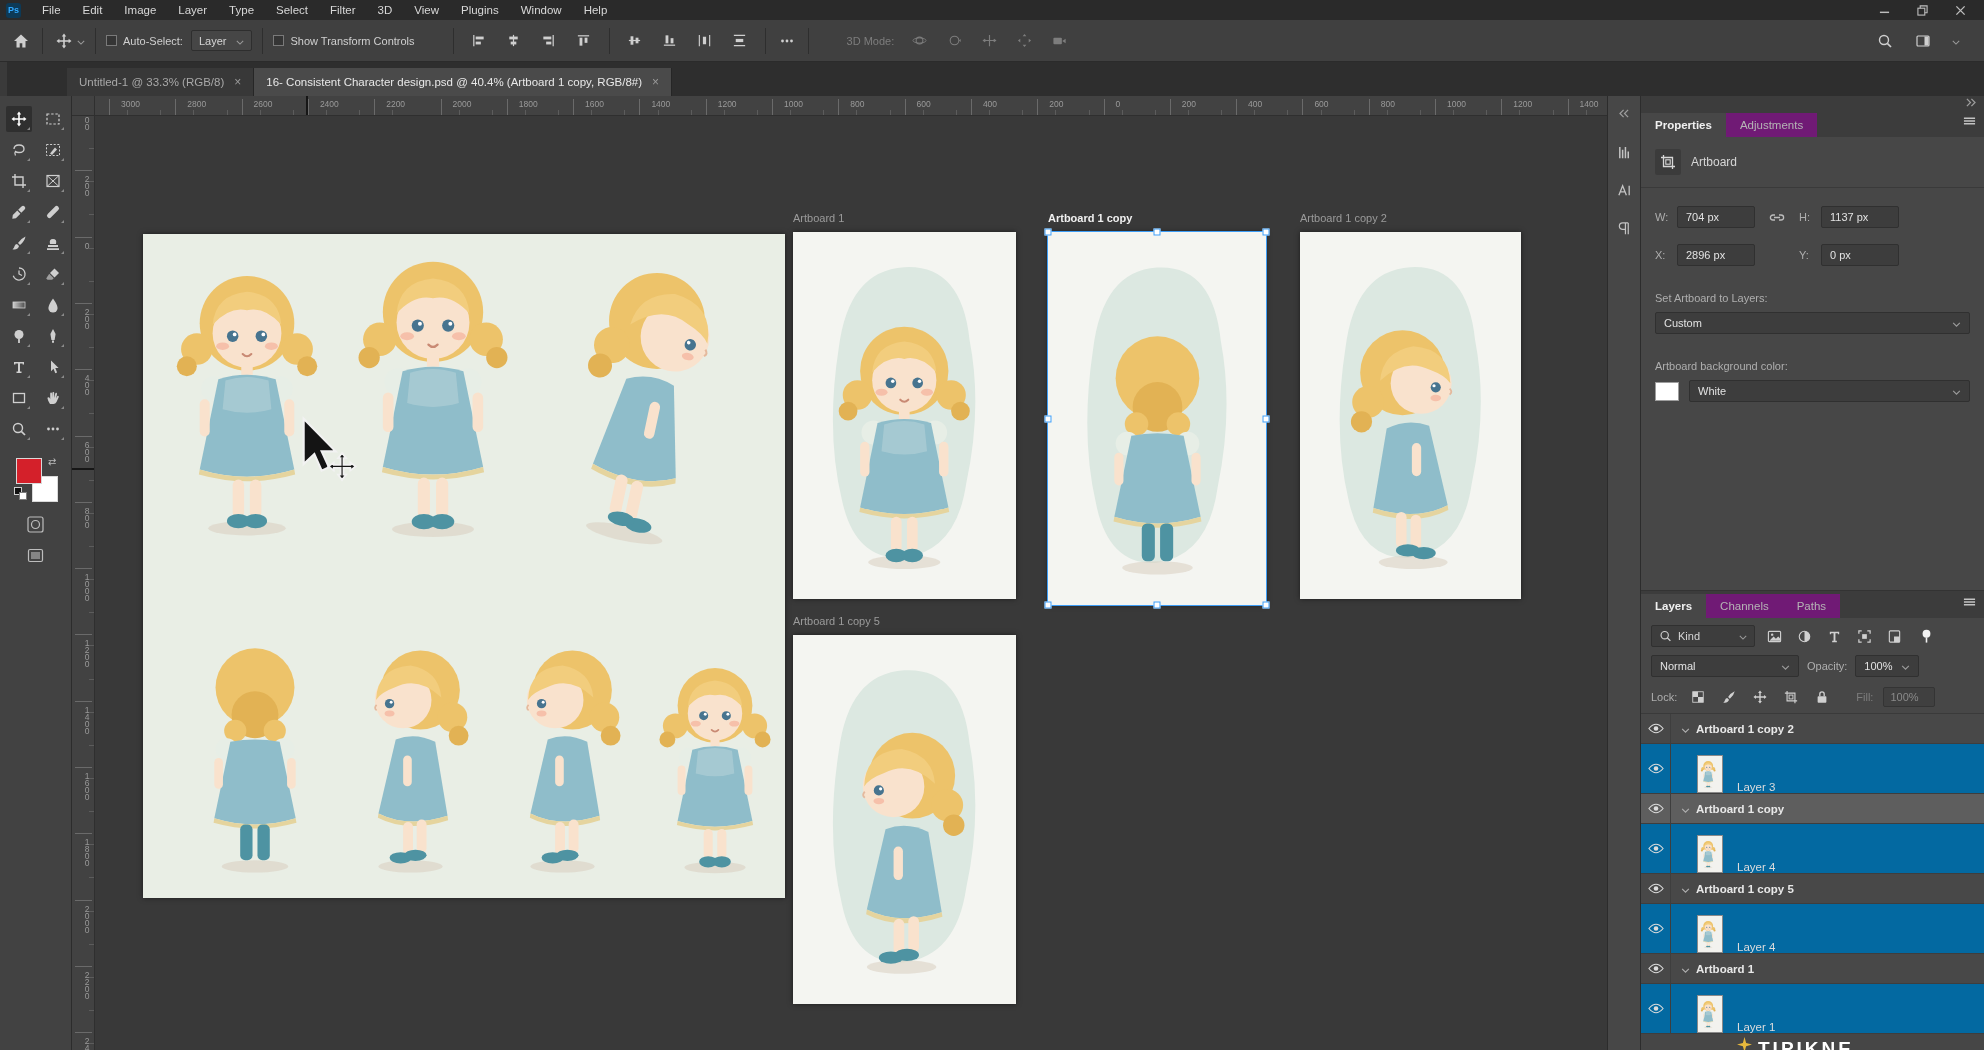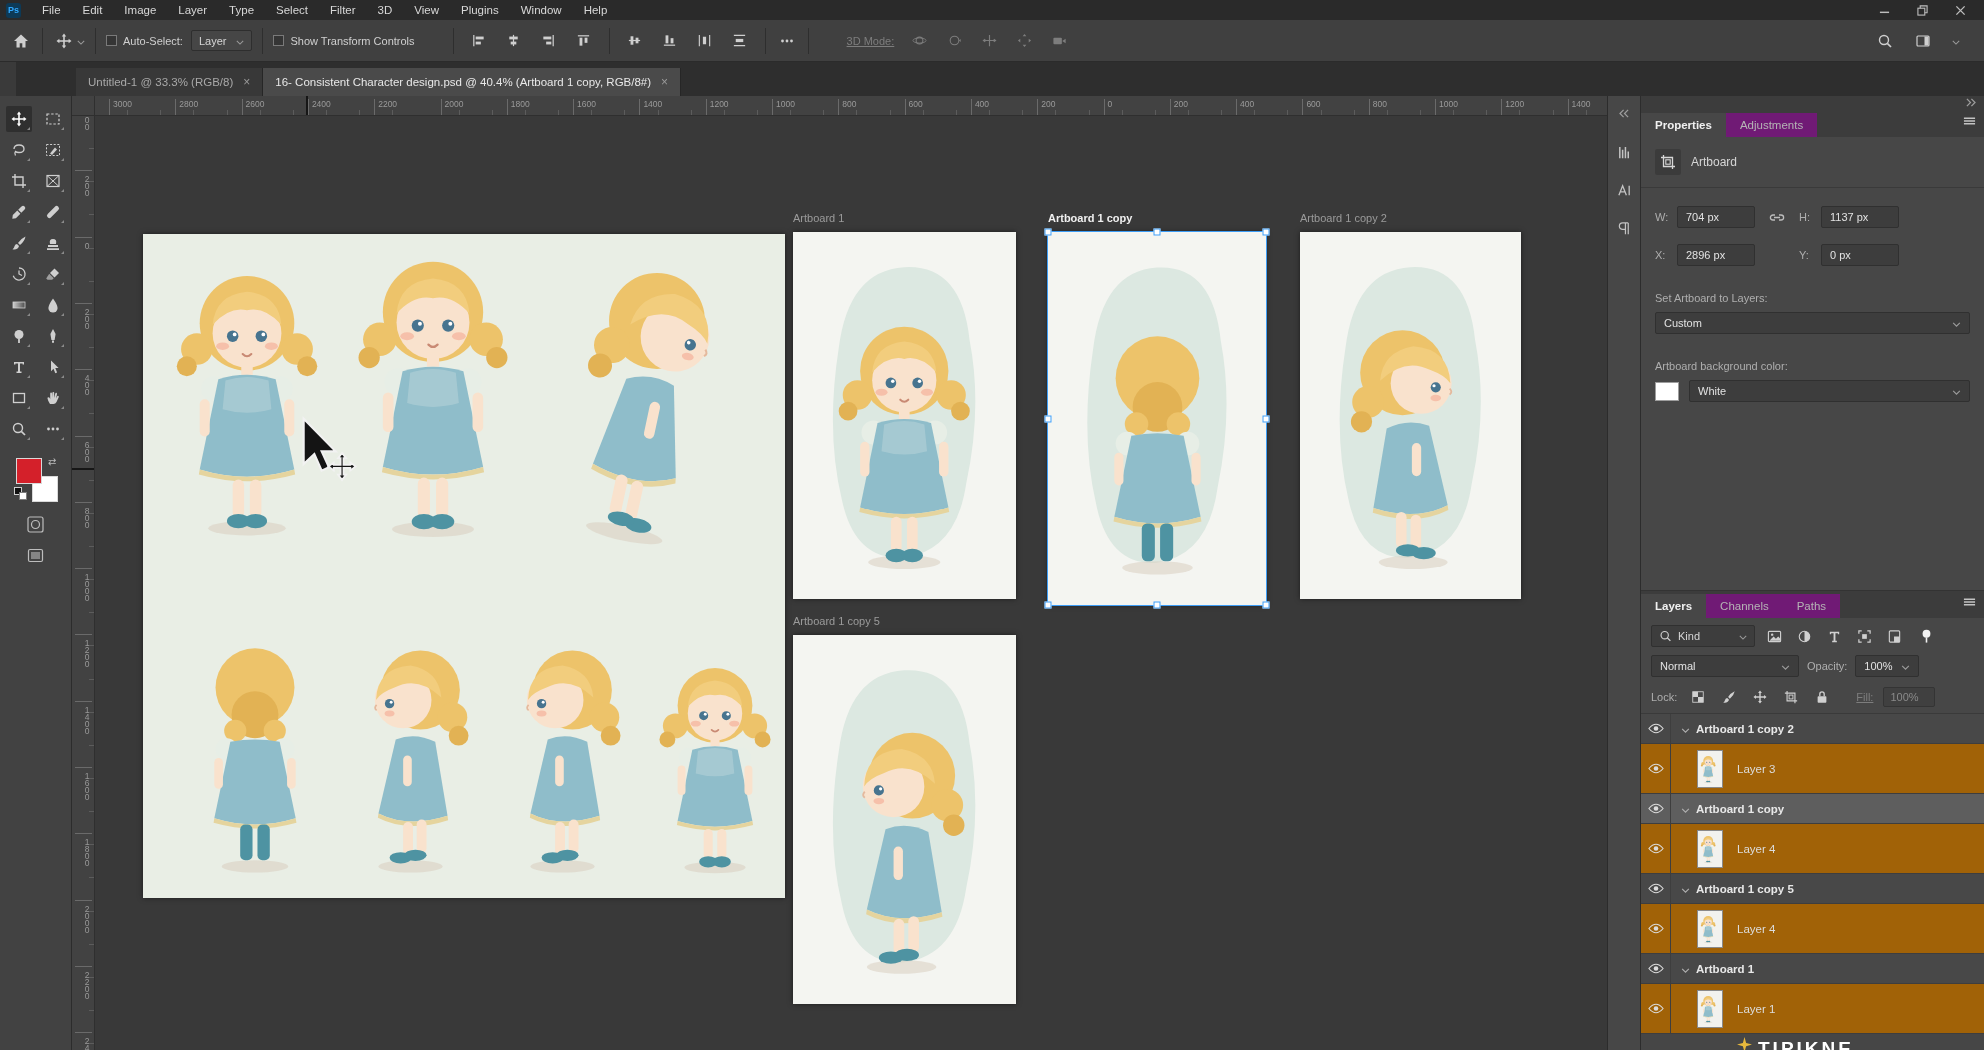--- a/index.html
+++ b/index.html
@@ -19,25 +19,25 @@
   .ob-sep{width:1px;height:26px;background:#2e2e2e;margin:0 10px;}
   .ob-icon{width:22px;height:22px;display:flex;align-items:center;justify-content:center;color:#cfcfcf;}
   .ob-icon svg{width:16px;height:16px;}
   .ob-chev{color:#9a9a9a;margin-left:2px;}
   .ob-chev svg{width:8px;height:5px;}
   .checkbox{width:11px;height:11px;border:1px solid #7a7a7a;background:#353535;margin-right:6px;}
   .ob-label{font-size:11px;color:#cfcfcf;}
   .ob-select{display:flex;align-items:center;gap:8px;background:#464646;border:1px solid #2e2e2e;border-radius:2px;height:21px;padding:0 7px;margin-left:8px;color:#d6d6d6;}
   .align-group{display:flex;align-items:center;gap:13px;margin:0 4px;}
   .align-group .ob-icon svg{width:15px;height:15px;}
-  .dim{color:#7d7d7d !important;text-decoration:underline;}
+  .dim{color:#7d7d7d !important;}
   .ob-right{margin-left:auto;display:flex;align-items:center;gap:16px;padding-right:14px;}
 
   
-  .tabbar{position:absolute;left:16px;top:62px;right:0;height:34px;background:#2e2e2e;display:flex;align-items:flex-end;padding-left:60px;}
+  .tabbar{position:absolute;left:7px;top:62px;right:0;height:34px;background:#2e2e2e;display:flex;align-items:flex-end;padding-left:60px;}
   .doc-tab{height:28px;display:flex;align-items:center;gap:10px;padding:0 12px;font-size:11.5px;background:#383838;color:#a8a8a8;border-right:1px solid #262626;}
   .doc-tab.active{background:#4a4a4a;color:#e8e8e8;}
   .tab-close{color:#9a9a9a;font-size:12px;}
 
   
   .main{position:absolute;left:0;top:96px;right:0;bottom:0;display:flex;}
 
   
   .toolbar{width:72px;background:#424242;border-right:1px solid #2c2c2c;padding-top:10px;display:flex;flex-direction:column;align-items:center;}
   .tool-grid{display:grid;grid-template-columns:26px 26px;gap:5px 8px;}
@@ -53,21 +53,21 @@
   .mini-swatch .m1{position:absolute;left:0;top:0;width:8px;height:8px;background:#111;border:1px solid #cfcfcf;}
   .mini-swatch .m2{position:absolute;right:0;bottom:0;width:8px;height:8px;background:#fff;border:1px solid #7d7d7d;}
   .toolbar-bottom{margin-top:14px;display:flex;flex-direction:column;gap:12px;align-items:center;color:#bdbdbd;}
   .toolbar-bottom svg{width:17px;height:17px;}
 
   
   .canvas-area{flex:1;position:relative;background:#393939;overflow:hidden;}
   .ruler-corner{position:absolute;left:0;top:0;width:23px;height:20px;background:#424242;border-right:1px solid #2f2f2f;border-bottom:1px solid #2f2f2f;z-index:5;}
   .ruler-h{position:absolute;left:23px;right:0;top:0;height:20px;background:#424242;border-bottom:1px solid #2f2f2f;overflow:hidden;z-index:4;}
   .ruler-h::before{content:"";position:absolute;left:0;right:0;bottom:0;height:5px;background:repeating-linear-gradient(90deg,transparent 0 32.15px,#5c5c5c 32.15px 33.15px);}
-  .hlabel{position:absolute;top:3px;font-size:8.5px;color:#9a9a9a;border-left:1px solid #6a6a6a;padding-left:3px;height:17px;}
+  .hlabel{position:absolute;top:3px;font-size:8.5px;color:#9a9a9a;border-left:1px solid #6a6a6a;padding-left:11px;height:17px;}
   .ruler-v{position:absolute;left:0;top:20px;bottom:0;width:23px;background:#424242;border-right:1px solid #2f2f2f;overflow:hidden;z-index:4;}
   .ruler-v::before{content:"";position:absolute;top:0;bottom:0;right:0;width:5px;background:repeating-linear-gradient(180deg,transparent 0 32.15px,#5c5c5c 32.15px 33.15px);}
   .vlabel{position:absolute;left:3px;font-size:8.5px;color:#9a9a9a;writing-mode:vertical-rl;text-orientation:upright;letter-spacing:-3px;border-top:1px solid #6a6a6a;padding-top:3px;width:17px;}
   .ruler-cursor-h{position:absolute;top:0;bottom:0;width:2px;background:#161616;}
   .ruler-cursor-v{position:absolute;left:0;right:0;height:2px;background:#161616;}
 
   .canvas{position:absolute;left:23px;top:20px;right:0;bottom:0;background:#393939;}
   .artboard{position:absolute;background:#f4f5f1;box-shadow:0 0 5px rgba(0,0,0,.5);}
   .artboard.big{background:#e9eee5;}
   .ab-label{position:absolute;height:16px;font-size:11px;color:#9b9b9b;white-space:nowrap;}
@@ -124,21 +124,21 @@
   .lock-row{display:flex;align-items:center;gap:10px;padding:6px 10px;border-bottom:1px solid #3a3a3a;}
   .lock-row .f-icon svg{width:14px;height:14px;}
   .fill-fld{width:52px;height:20px;background:#404040;border:1px solid #343434;border-radius:2px;display:flex;align-items:center;padding:0 6px;color:#8a8a8a;}
 
   .layers-list{flex:1;overflow:hidden;background:#464646;position:relative;}
   .lrow{display:flex;align-items:center;border-bottom:1px solid #3e3e3e;}
   .lrow .eye-cell{width:30px;display:flex;align-items:center;justify-content:center;color:#dcdcdc;border-right:1px solid #3e3e3e;align-self:stretch;}
   .eye-cell svg{width:16px;height:11px;}
   .lrow.group{height:30px;background:#484848;font-weight:bold;color:#e8e8e8;}
   .lrow.group.selected{background:#5e5e5e;}
-  .lrow.layer{height:50px;background:#a16207;color:#dcdcdc;}
+  .lrow.layer{height:50px;background:#0369a1;color:#dcdcdc;align-items:flex-end;}
   .grp-chev{color:#b0b0b0;margin:0 6px 0 10px;}
   .grp-chev svg{width:9px;height:5px;}
   .thumb{width:26px;height:38px;background:#f2f2ee;border:1px solid #8a8a8a;margin-left:26px;margin-right:14px;overflow:hidden;}
   .thumb svg{width:100%;height:100%;}
   .lname{font-size:11.5px;}
   .watermark{position:absolute;left:96px;bottom:-10px;display:flex;align-items:flex-end;gap:6px;color:#fff;font-weight:bold;font-size:19px;letter-spacing:3px;z-index:3;}
   .watermark svg{width:15px;height:15px;margin-bottom:3px;}
 </style>
 </head>
 <body>

